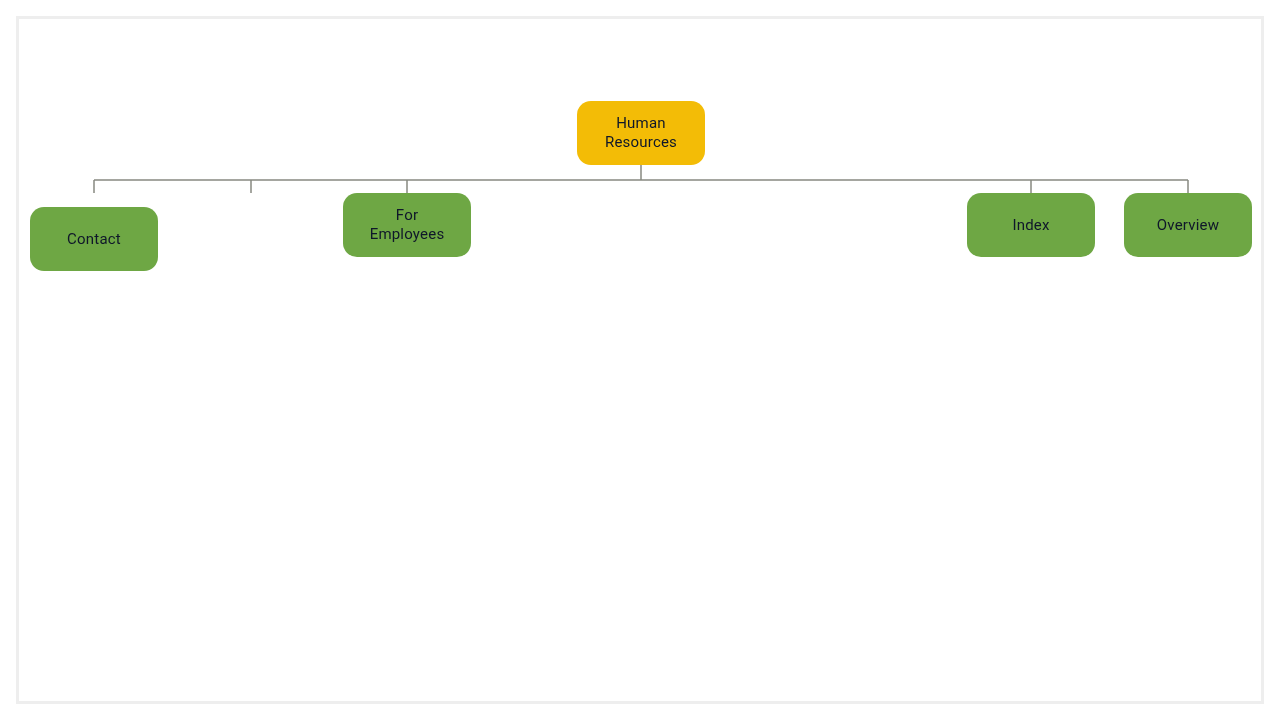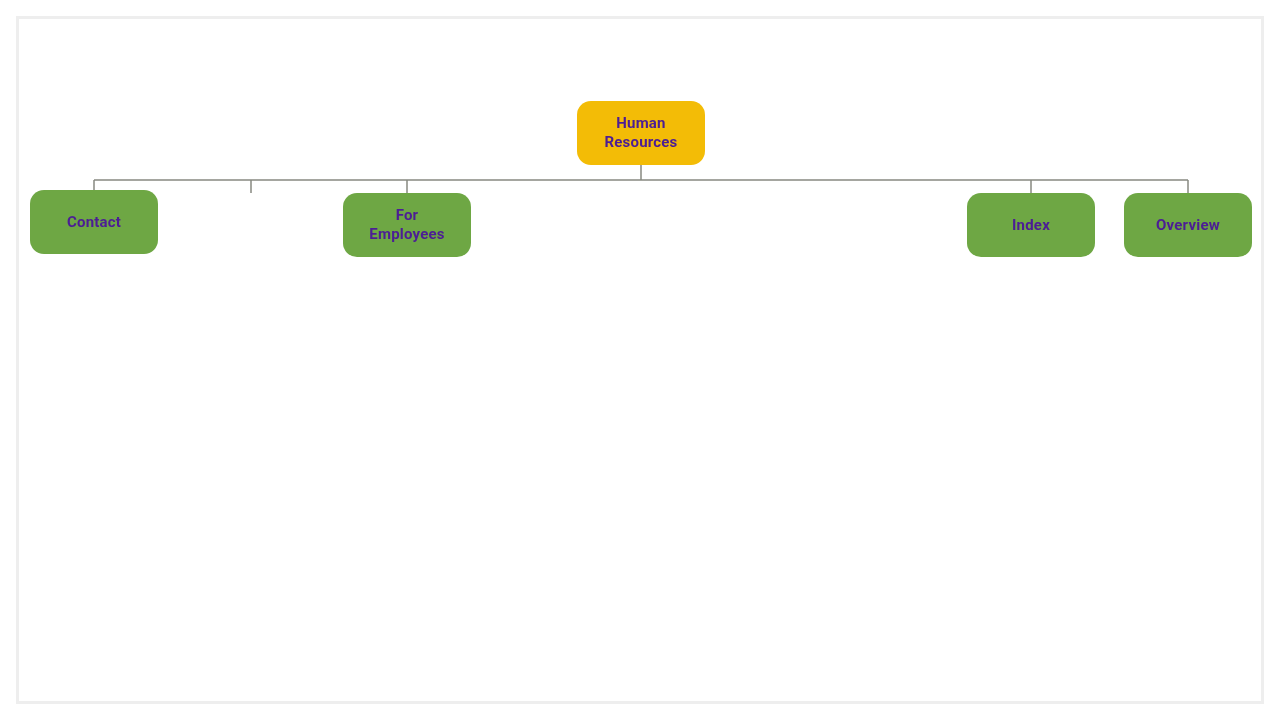--- a/index.html
+++ b/index.html
@@ -26,22 +26,22 @@
       width: 100%;
       height: 100%;
       position: relative;
     }
     .node {
       position: absolute;
       display: flex;
       align-items: center;
       justify-content: center;
       text-align: center;
-      color: #4c1d95;
-      font-weight: 700;
+      color: #0f172a;
+      font-weight: 400;
       font-size: 15px;
       line-height: 1.25;
       border-radius: 14px;
       padding: 10px 16px;
       letter-spacing: 0.2px;
     }
     .root {
       background: #f3bc06;
       width: 128px;
       height: 64px;
@@ -80,21 +80,21 @@
       <line x1="228" y1="157" x2="228" y2="170"></line>
       <line x1="384" y1="157" x2="384" y2="170"></line>
       <line x1="1008" y1="157" x2="1008" y2="170"></line>
       <line x1="1165" y1="157" x2="1165" y2="170"></line>
     </svg>
 
     <div class="node root" style="left:554px; top:78px;">
       <span>Human Resources</span>
     </div>
 
-    <div class="node child" style="left:7px; top:167px;">
+    <div class="node child" style="left:7px; top:184px;">
       <span>Contact</span>
     </div>
 
 
     <div class="node child" style="left:320px; top:170px;justify-content:center;">
       <span>For Employees</span>
     </div>
 
     <div class="node child" style="left:944px; top:170px;align-items:center;">
       <span>Index</span>

